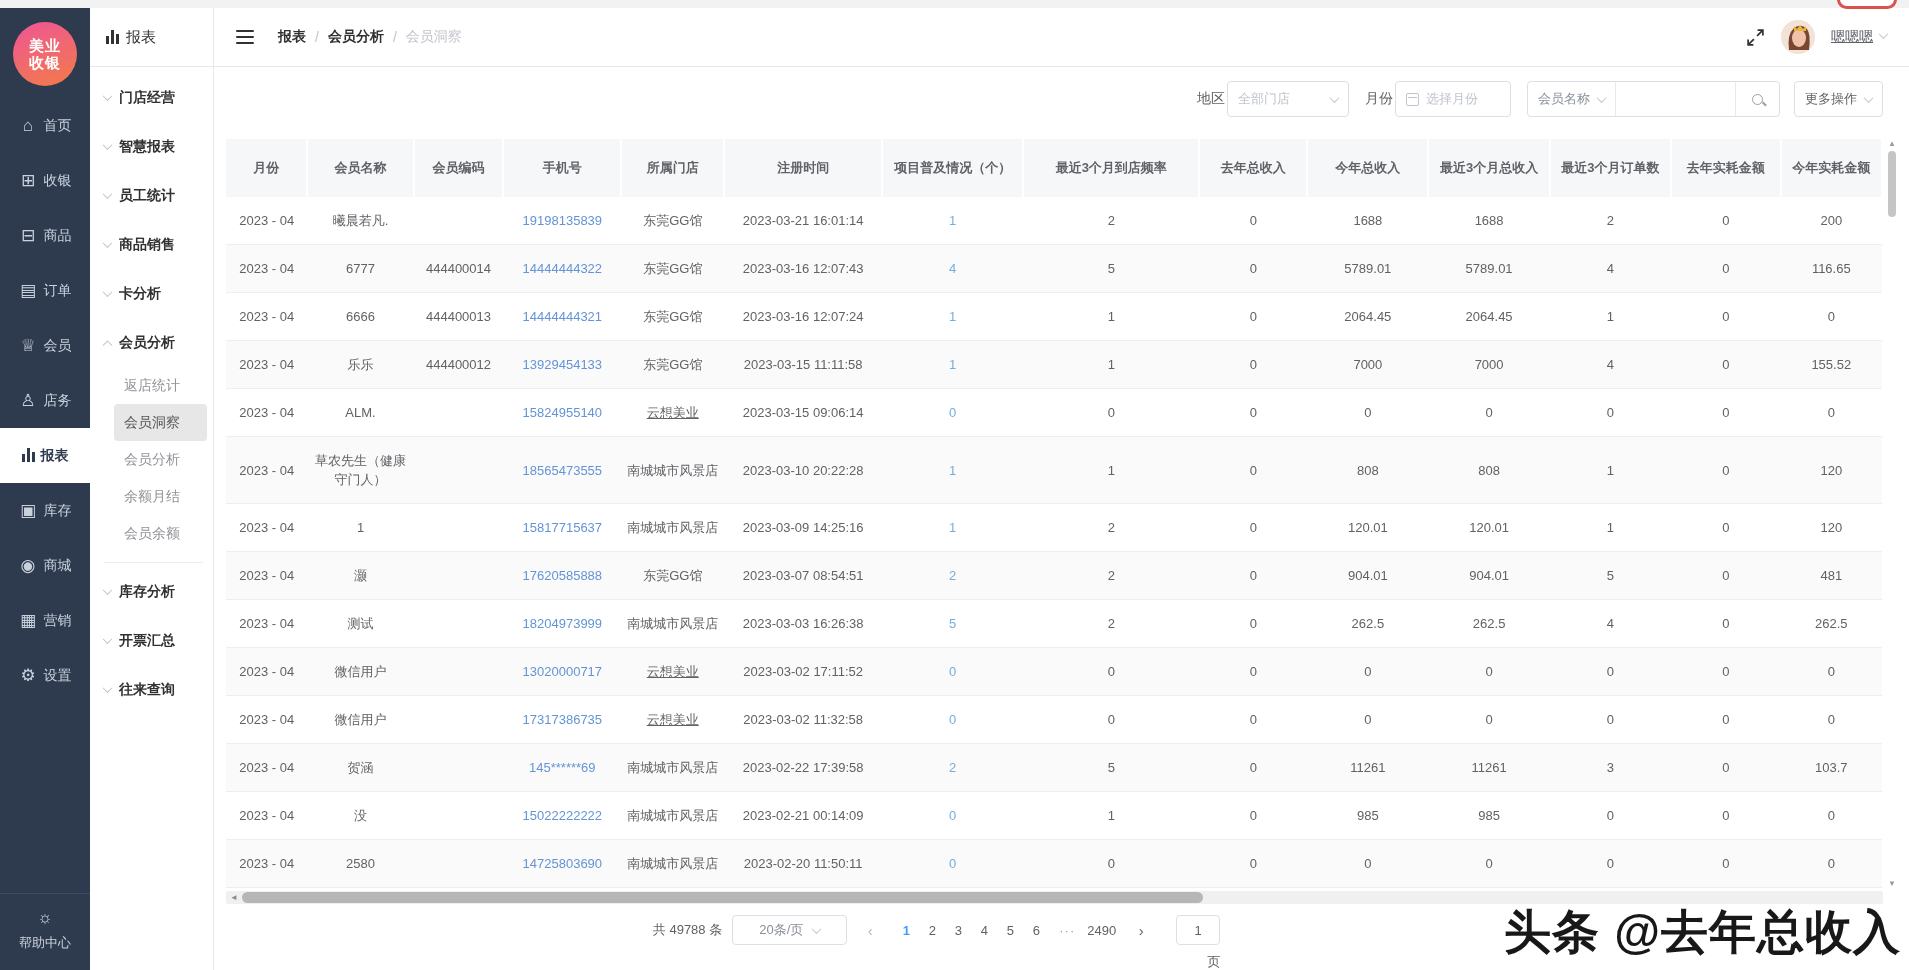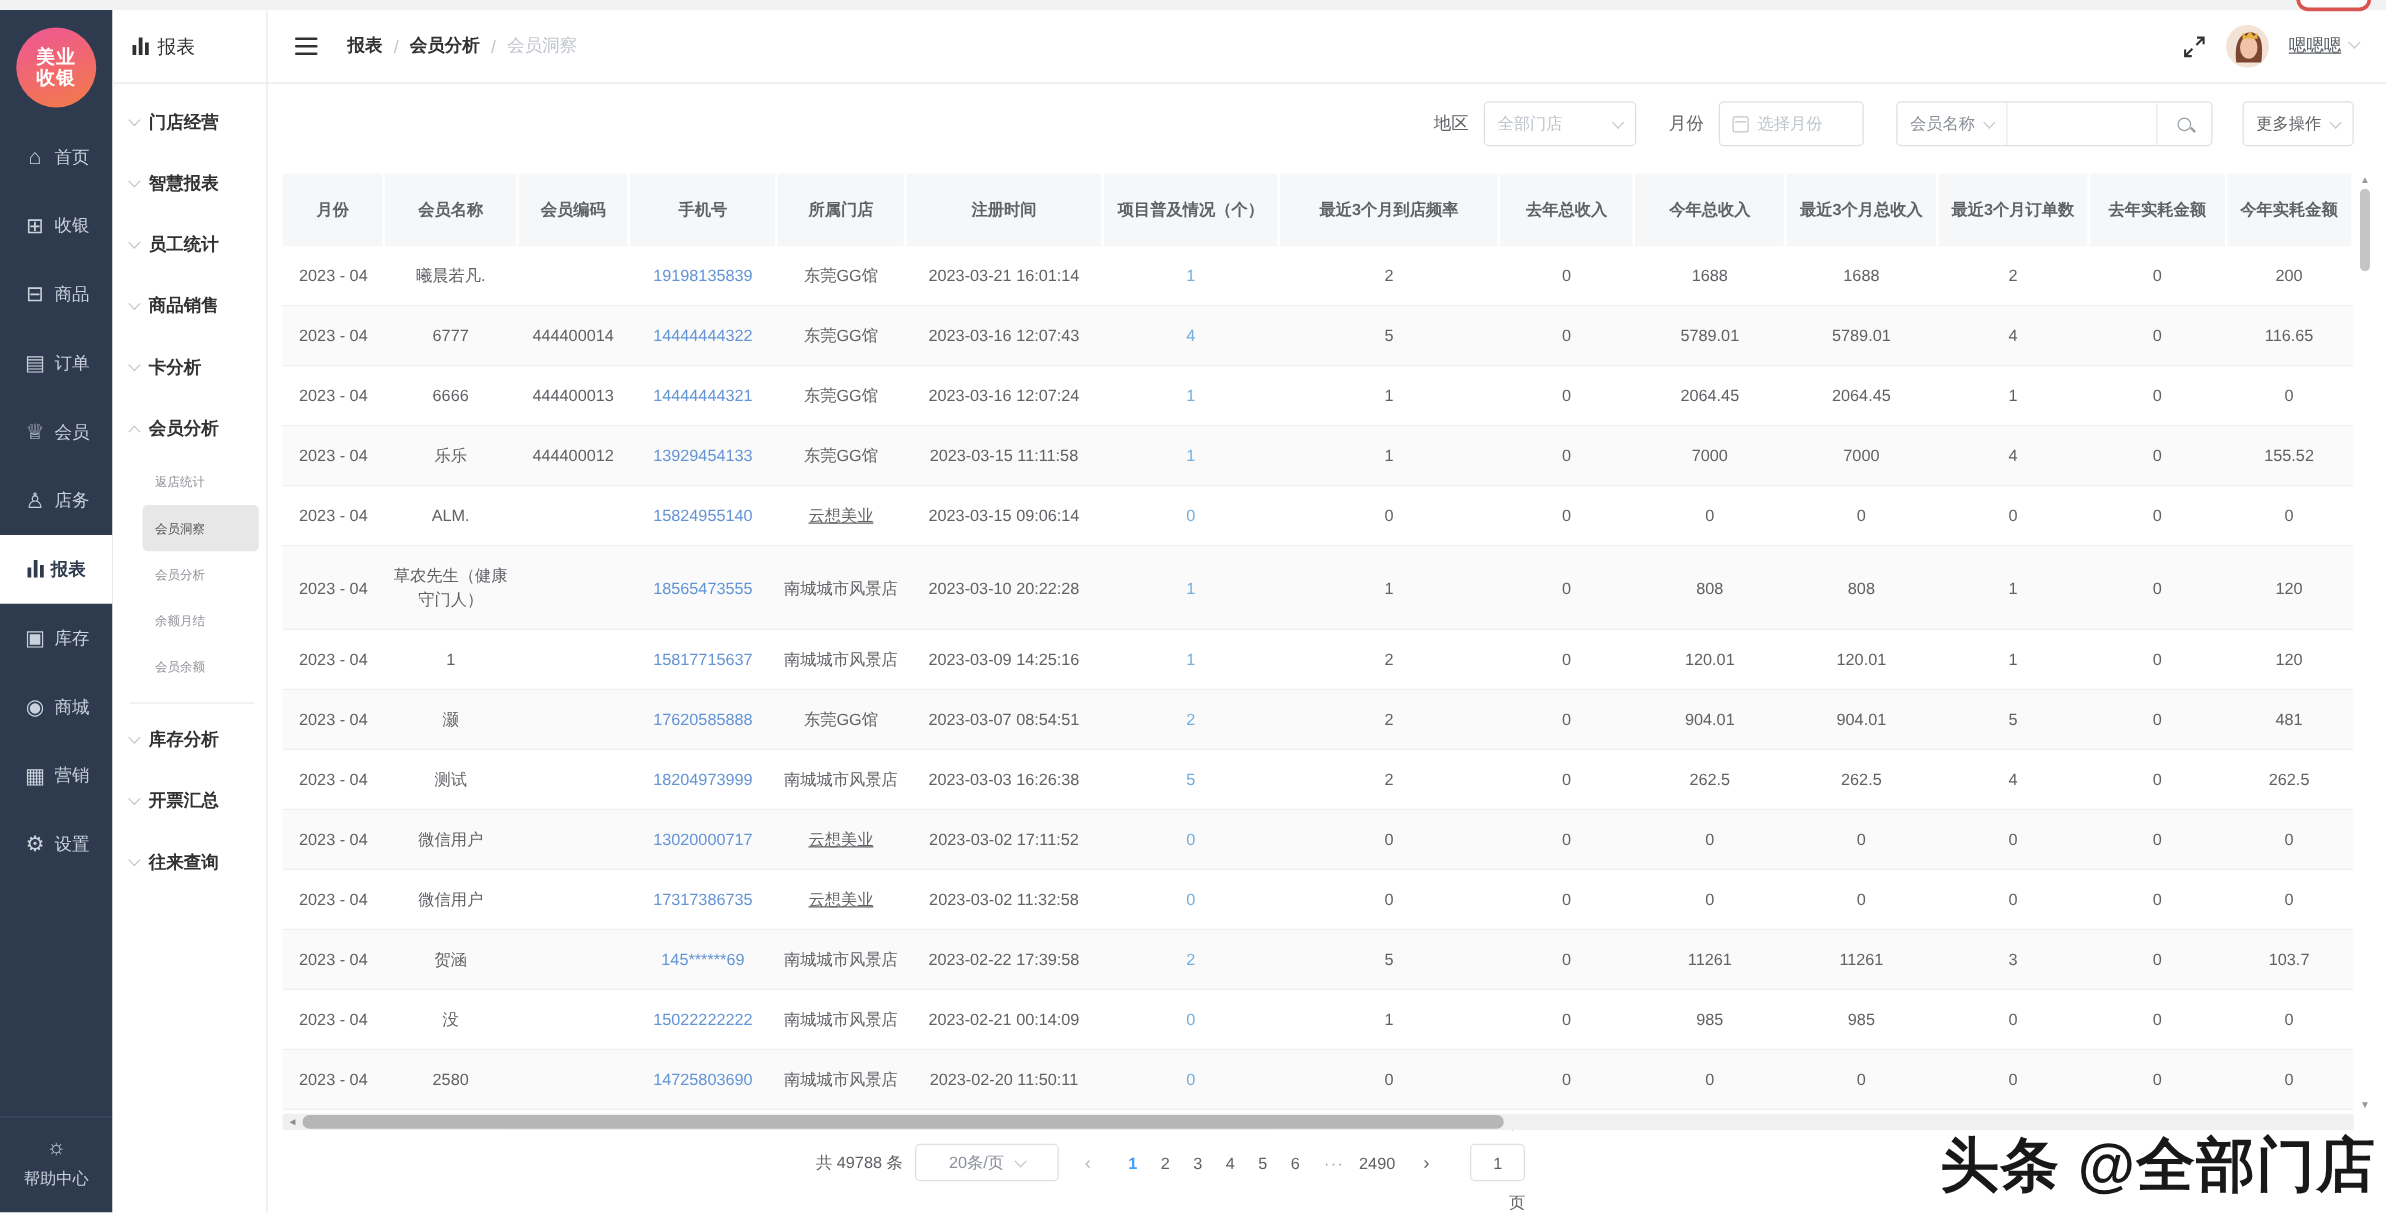--- a/index.html
+++ b/index.html
@@ -34,21 +34,21 @@
                   border-bottom:1px solid #e8e8e8; color:#303133; font-size:15px; }
   .bars { display:inline-flex; align-items:flex-end; gap:2px; height:14px; }
   .bars i { width:3px; background:#303133; display:inline-block; }
   .bars i:nth-child(1){height:8px;} .bars i:nth-child(2){height:14px;} .bars i:nth-child(3){height:10px;}
   .subnav-list { padding-top:6px; }
   .nav-group { height:49px; display:flex; align-items:center; gap:8px; padding-left:14px;
                font-size:14px; font-weight:bold; color:#303133; cursor:pointer; }
   .chev { display:inline-block; width:7px; height:7px; border-right:1.5px solid #c0c4cc;
           border-bottom:1.5px solid #c0c4cc; transform:rotate(45deg) translate(-1px,-1px); flex:none; }
   .chev.up { transform:rotate(-135deg) translate(-2px,-2px); }
-  .nav-child { height:37px; display:flex; align-items:center; padding-left:34px; font-size:10px;
+  .nav-child { height:37px; display:flex; align-items:center; padding-left:34px; font-size:14px;
                color:#909399; cursor:pointer; }
   .nav-child.active { background:#e7e7e7; border-radius:4px; margin:0 6px 0 24px; padding-left:10px; color:#555; }
   .nav-divider { height:1px; background:#ececec; margin:10px 10px 4px 14px; }
 
   
   .main { flex:1; display:flex; flex-direction:column; min-width:0; position:relative; }
 
   .topbar { height:59px; border-bottom:1px solid #e7e7e7; display:flex; align-items:center; padding:0 22px; flex:none; }
   .hamburger { width:18px; display:flex; flex-direction:column; gap:3.5px; cursor:pointer; margin-right:24px; }
   .hamburger i { height:2.5px; background:#303133; border-radius:1px; }
@@ -56,21 +56,21 @@
   .crumb-strong { color:#303133; font-weight:bold; }
   .crumb-sep { color:#c0c4cc; }
   .crumb-muted { color:#c0c4cc; }
   .topbar-right { margin-left:auto; display:flex; align-items:center; gap:16px;text-decoration:underline; }
   .fs-icon { width:19px; height:19px; cursor:pointer; }
   .avatar { width:34px; height:34px; border-radius:50%; overflow:hidden; background:#f7e8de; flex:none; }
   .username { font-size:14px; color:#5a5e66; display:flex; align-items:center; gap:7px; cursor:pointer; }
   .username .chev { margin-top:-3px; }
 
   
-  .filters { height:64px; display:flex; align-items:center; justify-content:flex-end; gap:10px;
+  .filters { height:64px; display:flex; align-items:center; justify-content:flex-end; 
              padding-right:26px; flex:none; }
   .f-label { font-size:14px; color:#606266; margin-right:2px; }
   .f-box { height:36px; border:1px solid #dcdfe6; border-radius:4px; background:#fff; display:flex;
            align-items:center; font-size:13px; color:#bfc4cc; padding:0 10px; cursor:pointer; }
   .f-select { width:122px; justify-content:space-between; }
   .f-date { width:116px; gap:7px; }
   .cal { width:13px; height:13px; border:1.4px solid #c0c4cc; border-radius:2px; position:relative; flex:none; }
   .cal:before { content:""; position:absolute; left:1px; right:1px; top:3px; height:1.4px; background:#c0c4cc; }
   .f-group { display:flex; align-items:stretch; height:36px; border:1px solid #dcdfe6; border-radius:4px;
              overflow:hidden; margin-left:16px; }
@@ -604,13 +604,13 @@
       <span class="pg-arrow next">›</span>
       <div class="pg-goto">
         <span>前往</span>
         <input class="pg-input" value="1" style="">
         <span>页</span>
       </div>
     </div>
   </div>
 </div>
 
-<div class="watermark">头条 @全部门店</div>
+<div class="watermark">头条 @去年总收入</div>
 
 </body></html>

